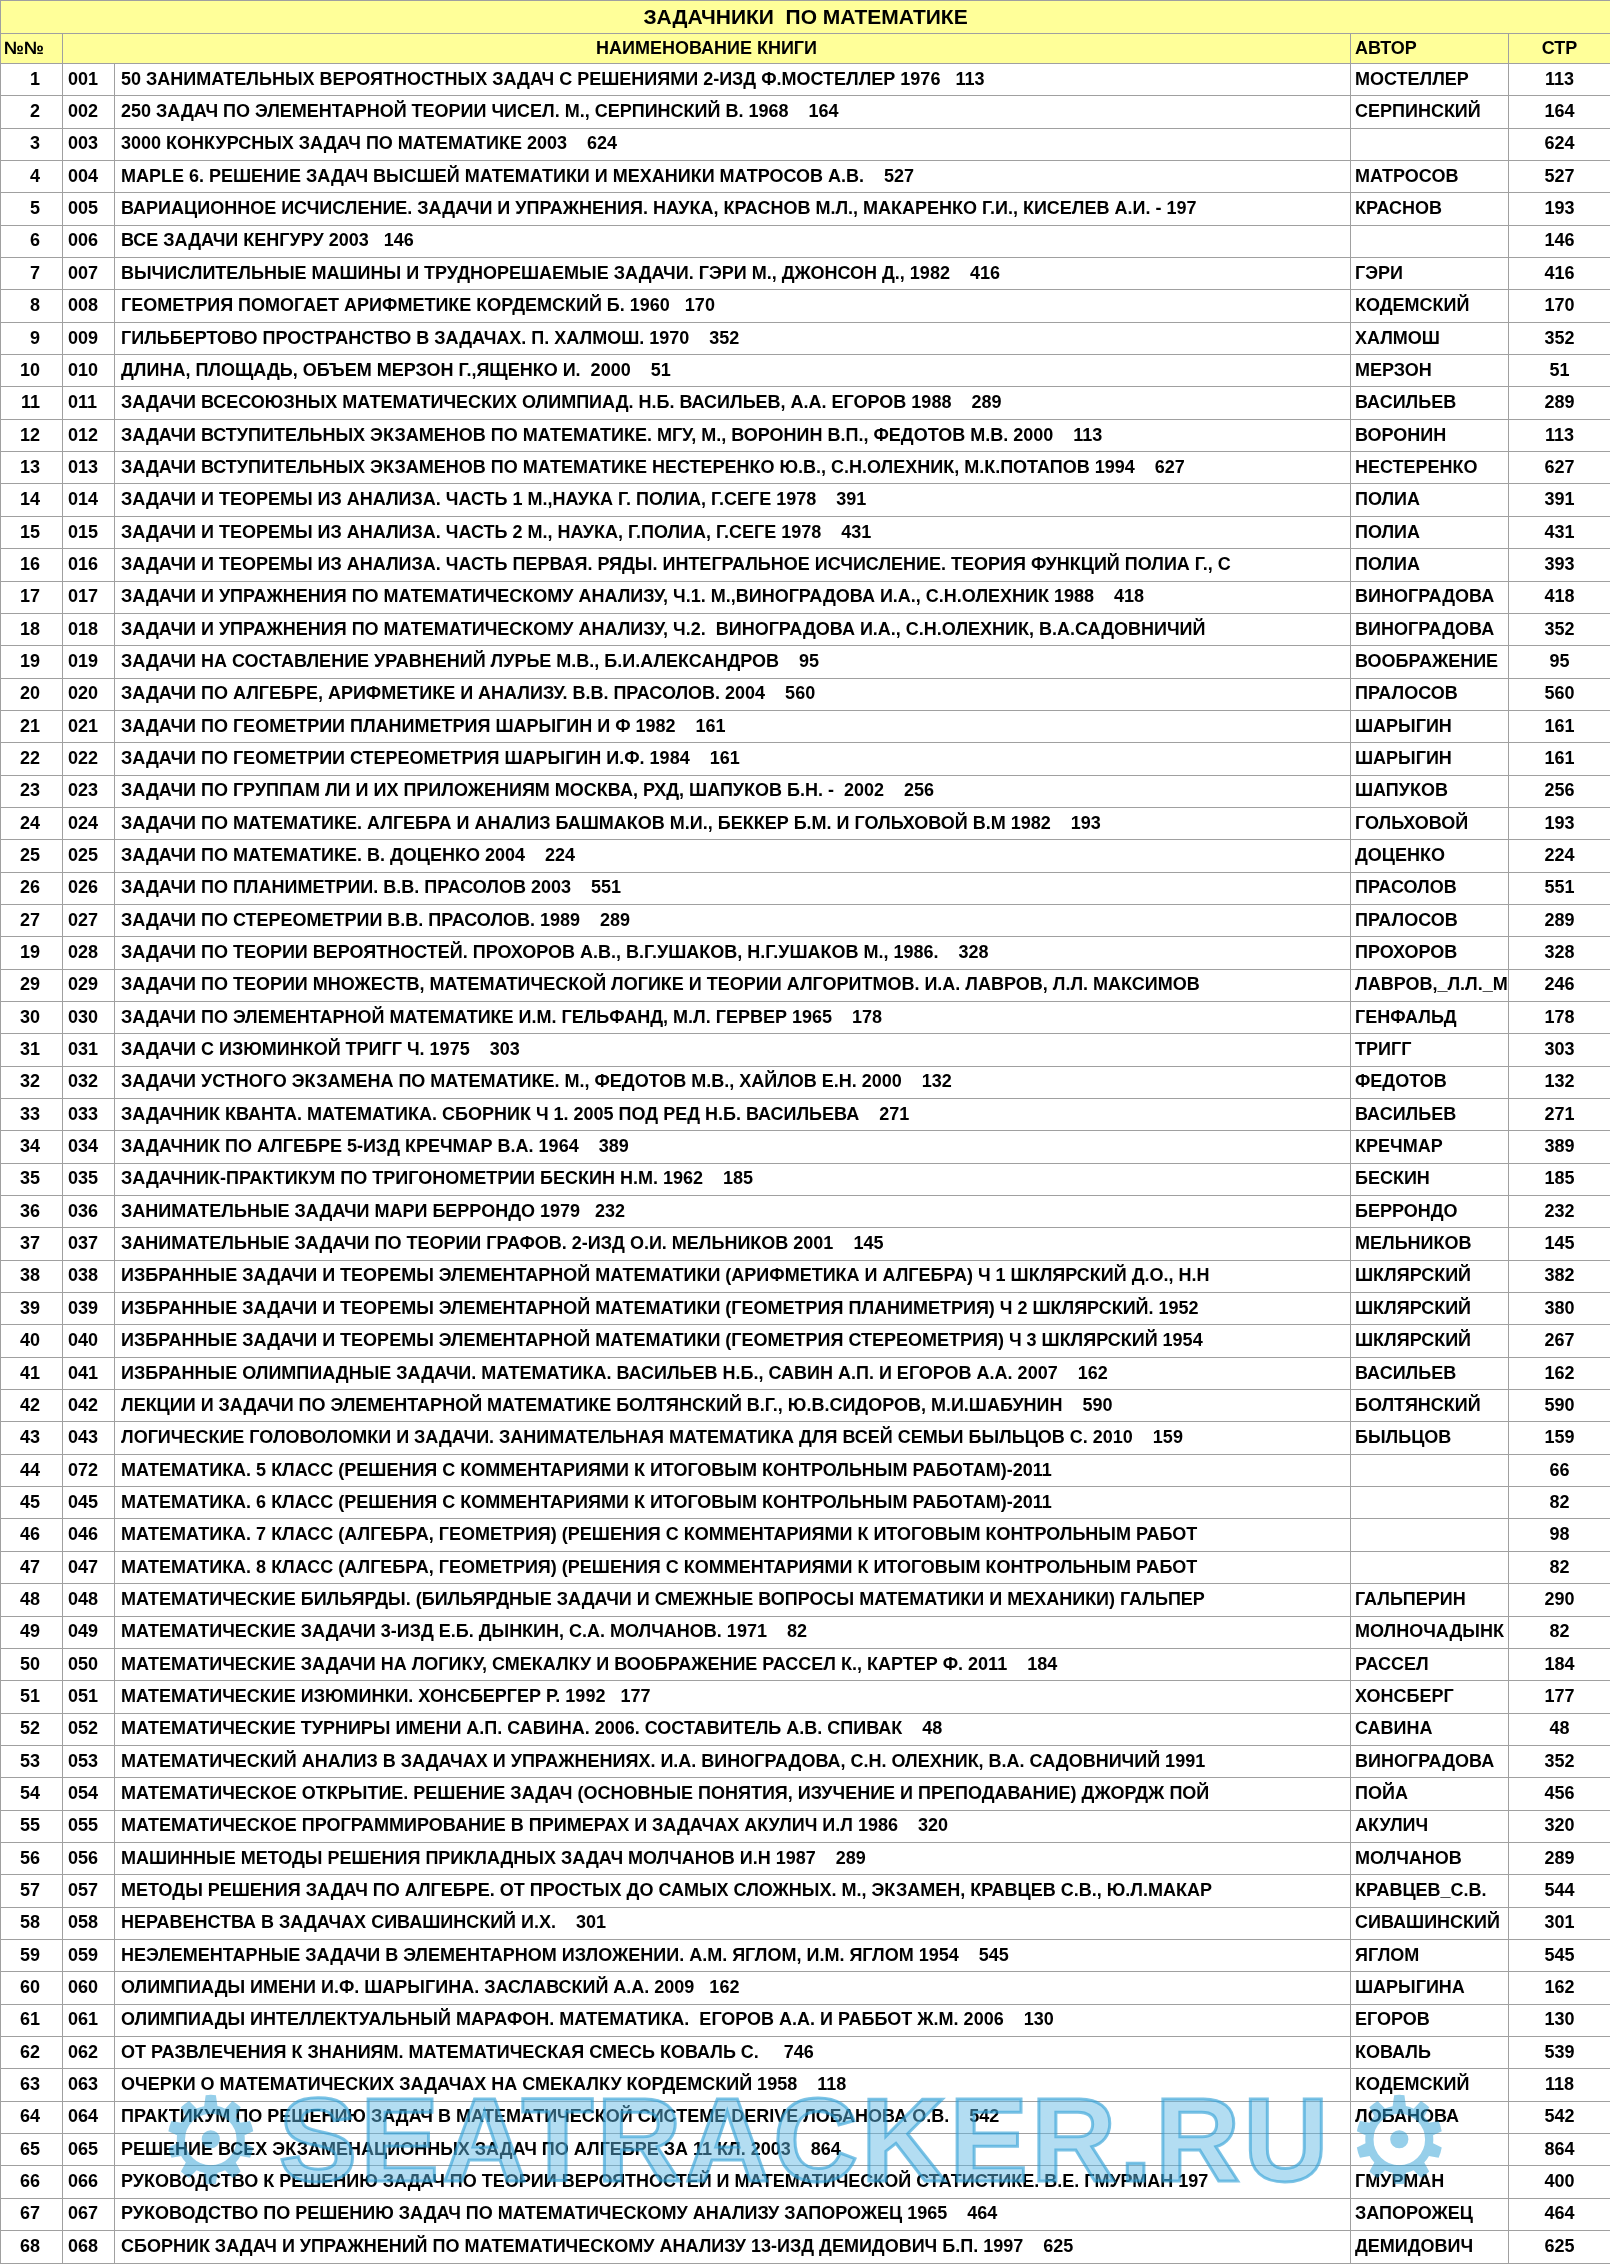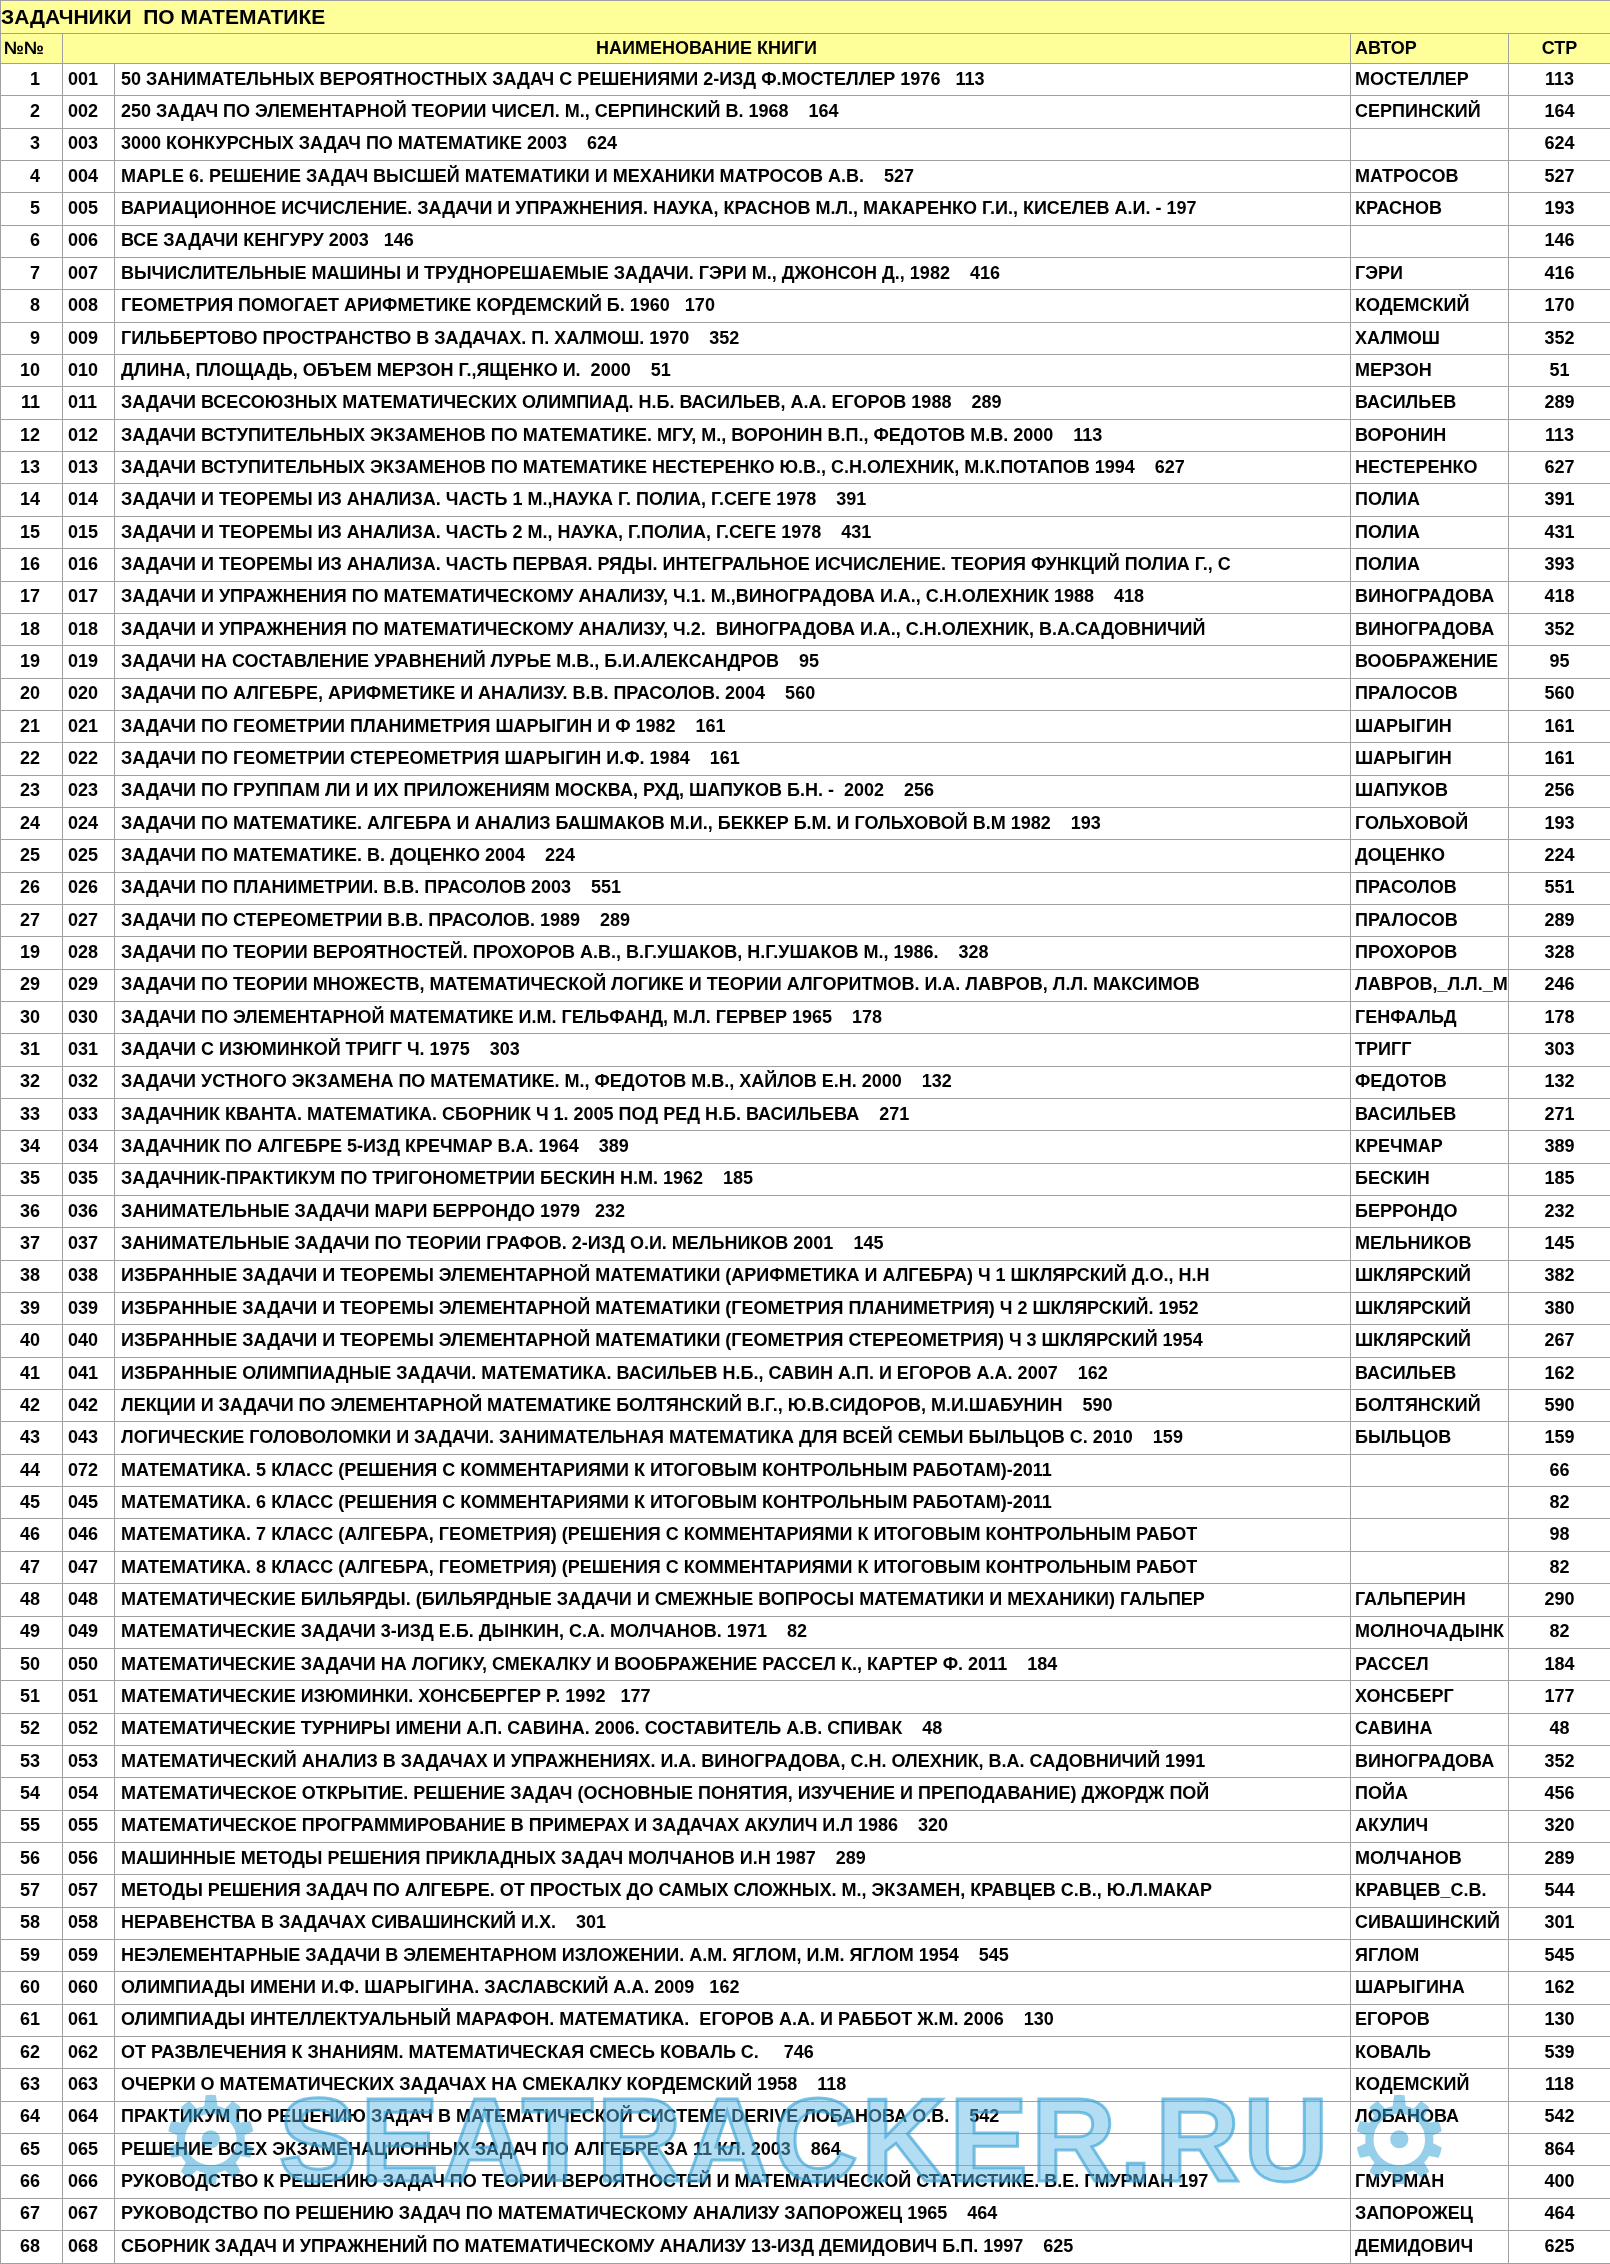--- a/index.html
+++ b/index.html
@@ -14,21 +14,21 @@
   table{border-collapse:collapse;table-layout:fixed;width:1610px;height:2264px;}
   th,td{border:1px solid var(--border);overflow:hidden;white-space:pre;
     font-weight:bold;vertical-align:middle;font-size:18px;line-height:1.1;}
   
   .c-num{text-align:right;padding-right:22px;}
   .c-code{text-align:left;padding-left:5px;}
   .c-title{text-align:left;padding-left:6px;}
   .c-author{text-align:left;padding-left:4px;}
   .c-pages{text-align:center;}
   
-  .title-row th{background:var(--header-bg);text-align:left;font-size:21px;height:33px;}
+  .title-row th{background:var(--header-bg);text-align:center;font-size:21px;height:33px;}
   .head-row th{background:var(--header-bg);font-size:18px;height:30px;}
   .head-row th.c-num{text-align:left;padding-left:3px;padding-right:0;}
   .head-row th.c-name{}
   .head-row th.c-author{text-align:left;}
   .head-row th.c-pages{text-align:center;margin-top:42px;}
   
   .watermark{position:absolute;top:2040px;left:0;width:1610px;height:200px;
     display:flex;align-items:center;justify-content:center;gap:14px;
     pointer-events:none;z-index:5;}
   .wm-text{font-size:118px;font-weight:bold;letter-spacing:3px;

